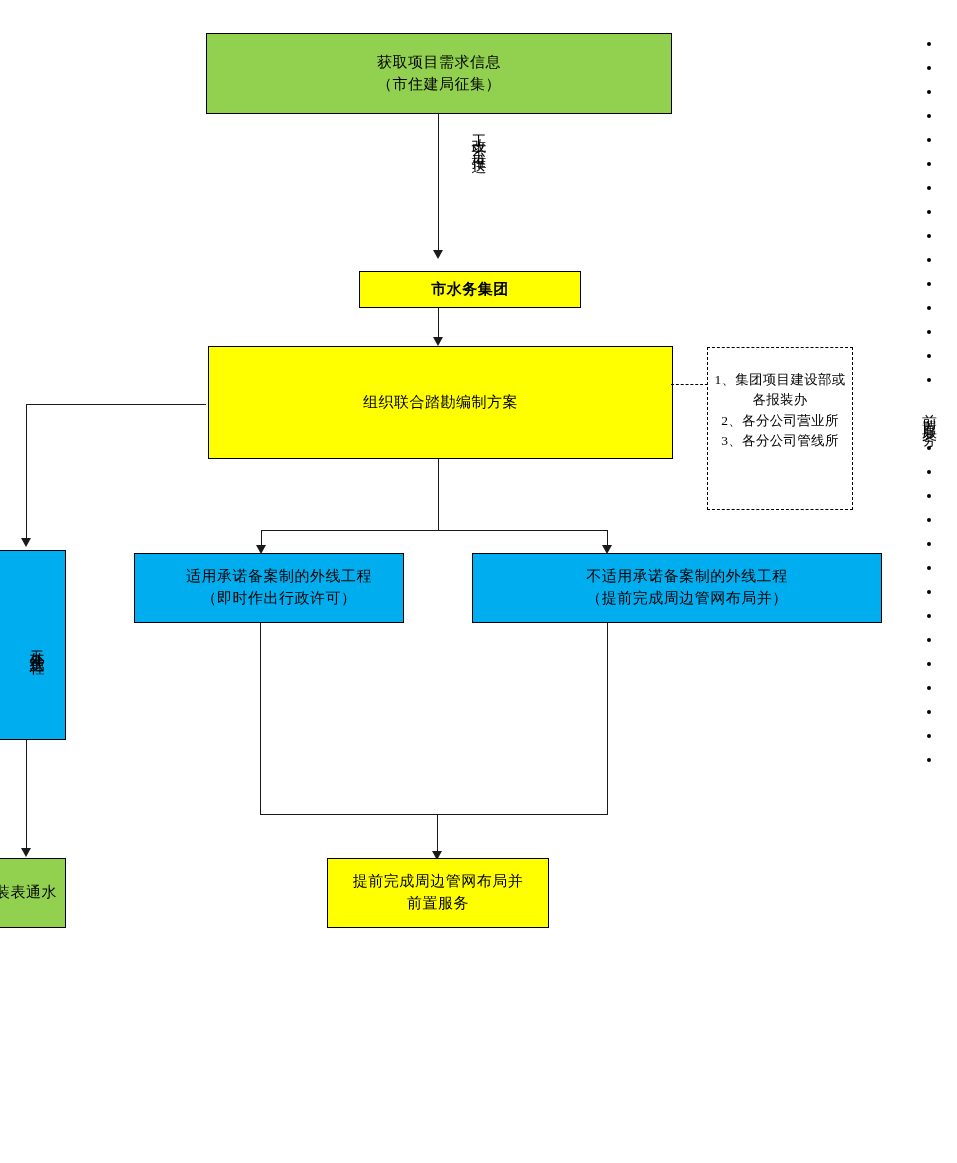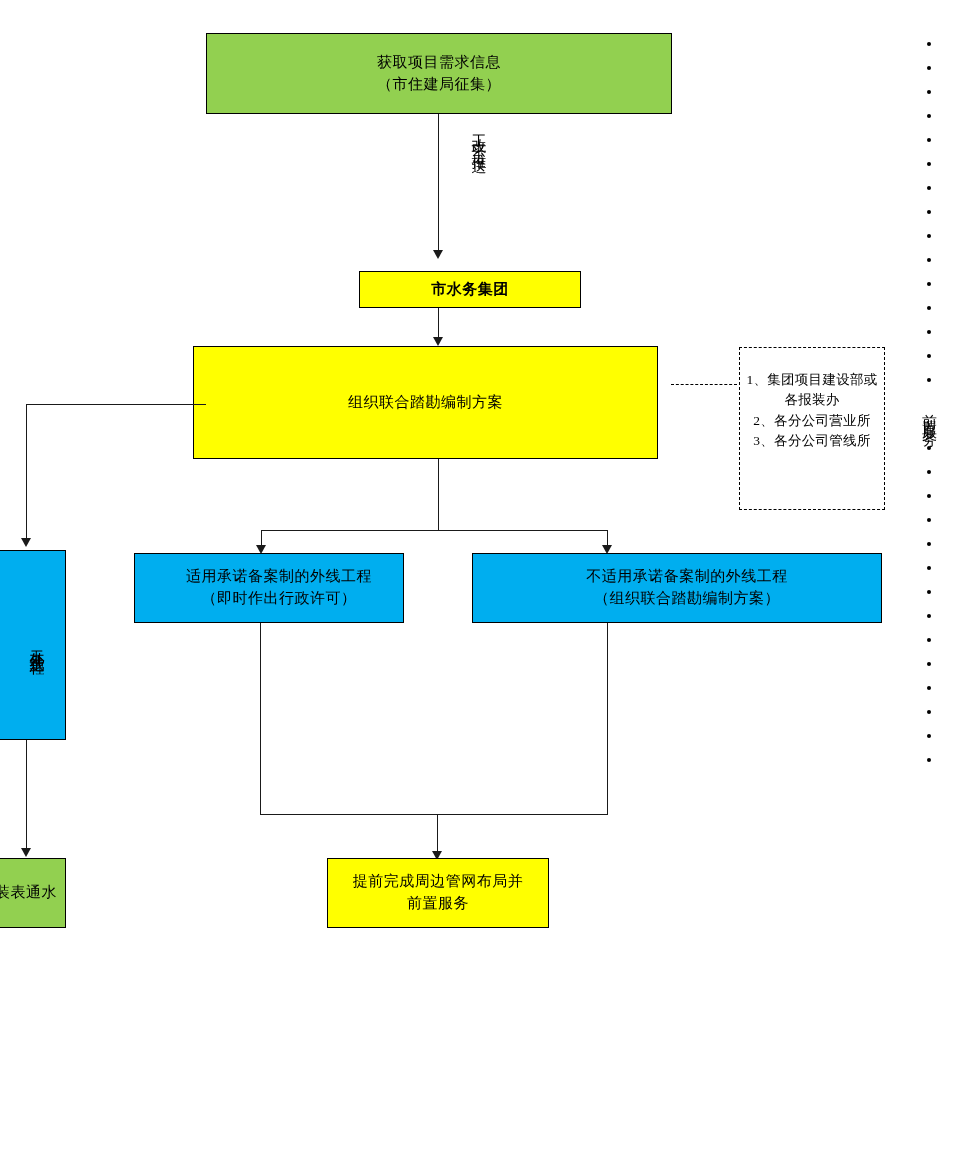--- a/index.html
+++ b/index.html
@@ -121,46 +121,46 @@
   <div class="ln ln-v" style="left:438px; top:114px; height:140px;"></div>
   <div class="arrow-down" style="left:433px; top:250px;"></div>
 
   <div class="side-label" style="left:471px; top:122px;">工改平台推送</div>
 
   <div class="node node-yellow" style="left:327px; top:271px; width:222px; height:37px; font-weight:bold;margin-left:32px;">市水务集团</div>
 
   <div class="ln ln-v" style="left:438px; top:308px; height:32px;"></div>
   <div class="arrow-down" style="left:433px; top:337px;"></div>
 
-  <div class="node node-yellow" style="left:193px; top:346px; width:465px; height:113px;text-align:center;">组织联合踏勘编制方案</div>
+  <div class="node node-yellow" style="left:208px; top:346px; width:465px; height:113px;text-align:center;">组织联合踏勘编制方案</div>
 
   <div class="ln-dash-h" style="left:671px; top:384px; width:66px;"></div>
 
-  <div class="note-box" style="left:739px; top:347px; width:146px; height:163px;">1、集团项目建设部或各报装办
+  <div class="note-box" style="left:707px; top:347px; width:146px; height:163px;">1、集团项目建设部或各报装办
 2、各分公司营业所
 3、各分公司管线所</div>
 
   <div class="ln ln-h" style="left:26px; top:404px; width:180px;"></div>
   <div class="ln ln-v" style="left:26px; top:404px; height:136px;"></div>
   <div class="arrow-down" style="left:21px; top:538px;"></div>
 
   <div class="ln ln-v" style="left:438px; top:459px; height:71px;"></div>
   <div class="ln ln-h" style="left:261px; top:530px; width:347px;"></div>
   <div class="ln ln-v" style="left:261px; top:530px; height:18px;"></div>
   <div class="arrow-down" style="left:256px; top:545px;"></div>
   <div class="ln ln-v" style="left:607px; top:530px; height:18px;"></div>
   <div class="arrow-down" style="left:602px; top:545px;"></div>
 
   <div class="node node-blue node-vertical" style="left:-14px; top:550px; width:80px; height:190px;">无外线工程</div>
 
   <div class="node node-blue" style="left:134px; top:553px; width:270px; height:70px;">适用承诺备案制的外线工程
 （即时作出行政许可）</div>
 
   <div class="node node-blue" style="left:472px; top:553px; width:410px; height:70px;">不适用承诺备案制的外线工程
-（组织联合踏勘编制方案）</div>
+（提前完成周边管网布局并）</div>
 
   <div class="ln ln-v" style="left:26px; top:740px; height:110px;"></div>
   <div class="arrow-down" style="left:21px; top:848px;"></div>
 
   <div class="ln ln-v" style="left:260px; top:623px; height:191px;"></div>
   <div class="ln ln-v" style="left:607px; top:623px; height:191px;"></div>
   <div class="ln ln-h" style="left:260px; top:814px; width:348px;"></div>
   <div class="ln ln-v" style="left:437px; top:814px; height:41px;"></div>
   <div class="arrow-down" style="left:432px; top:851px;"></div>
 

